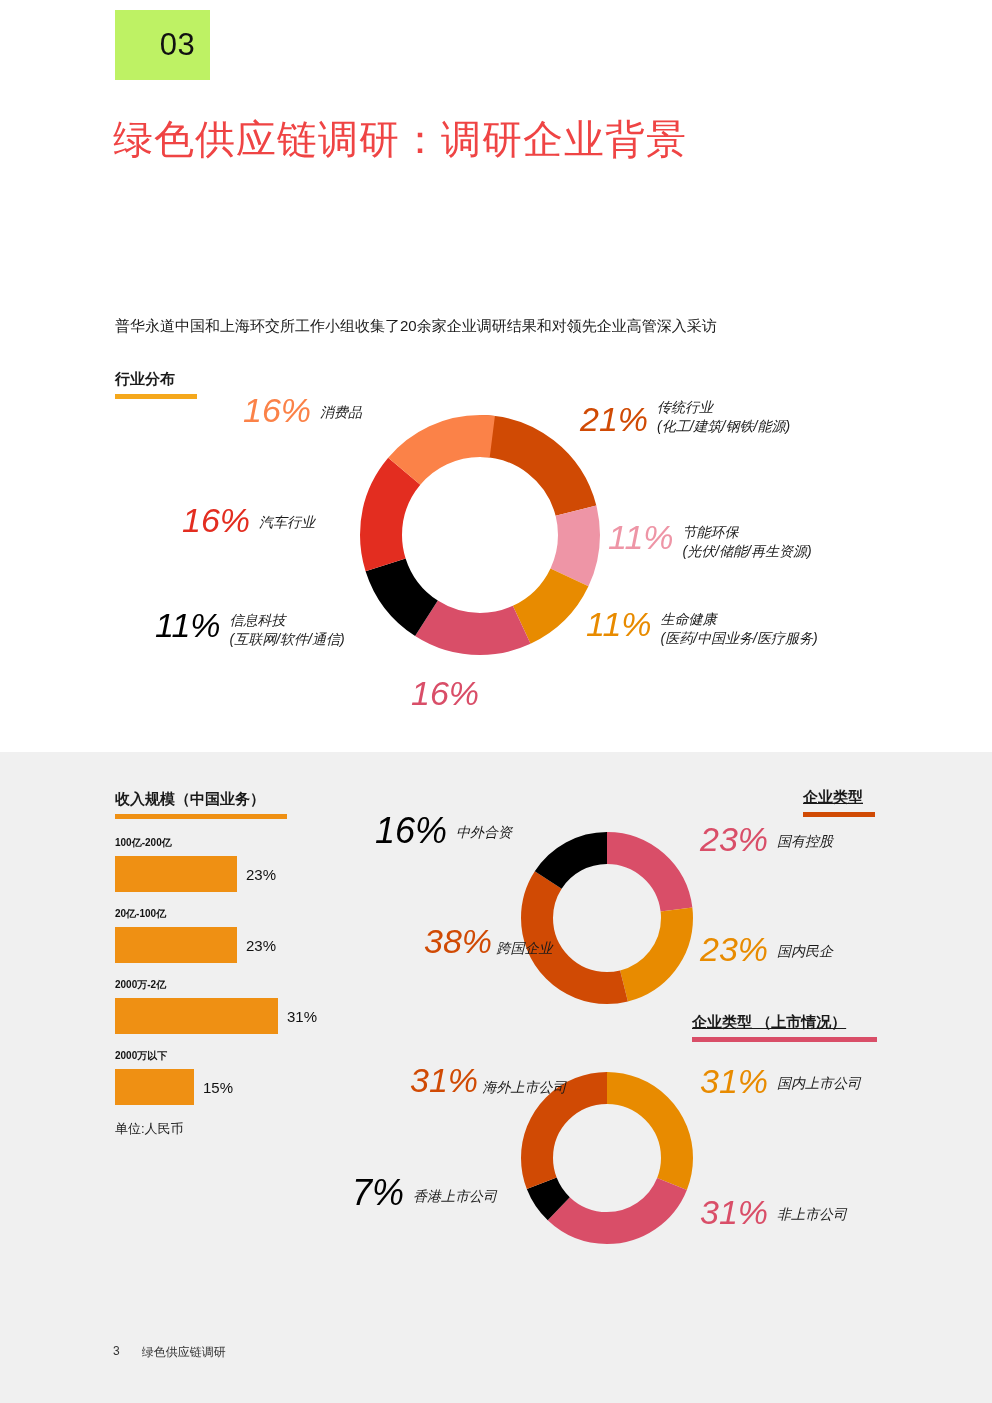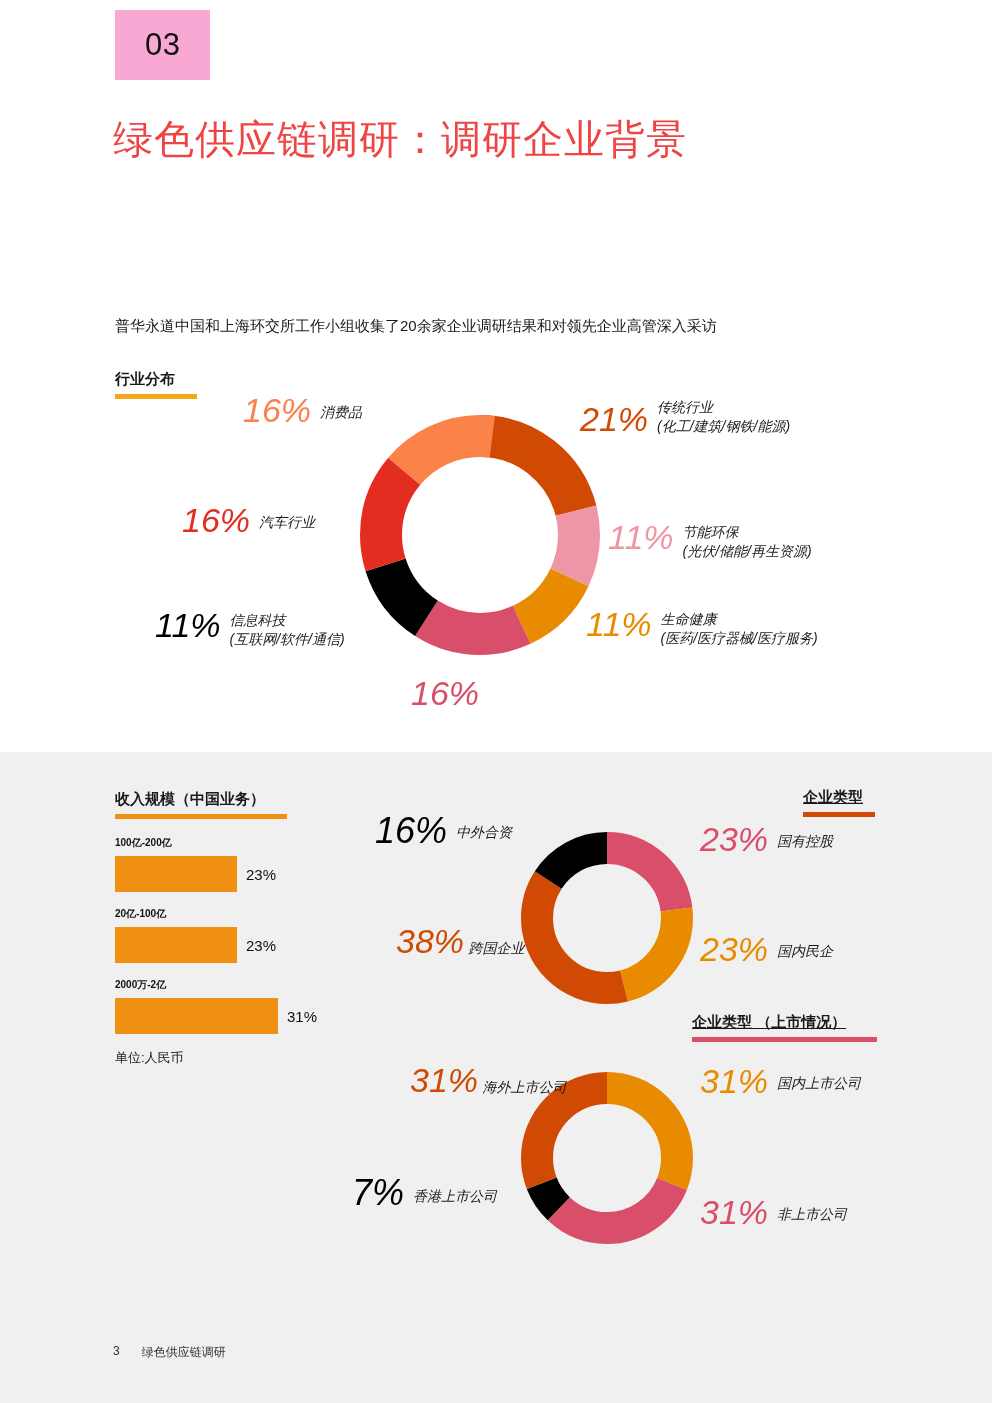--- a/index.html
+++ b/index.html
@@ -9,22 +9,22 @@
     font-family:"Liberation Sans","DejaVu Sans",sans-serif;
     color:#1a1a1a;
   }
   .grey-panel{
     position:absolute;left:0;top:752px;width:992px;height:651px;
     background:#f0f0f0;
   }
   
   .num-badge{
     position:absolute;left:115px;top:10px;width:95px;height:70px;
-    background:#f9a8d4;
-    display:flex;align-items:center;justify-content:flex-start;
+    background:#bef264;
+    display:flex;align-items:center;justify-content:center;
   }
   .num-badge span{
     font-size:31px;color:#111;padding-left:30px;letter-spacing:0.5px;
   }
   .page-title{
     position:absolute;left:113px;top:112px;width:820px;
     font-family:"DejaVu Serif","Liberation Serif",serif;
     font-size:40px;font-weight:400;color:#ef4444;letter-spacing:1px;
     white-space:nowrap;
   }
@@ -111,21 +111,21 @@
   <span class="txt">
     <span>节能环保</span><br>
     <span>(光伏/储能/再生资源)</span>
   </span>
 </div>
 
 <div class="lab" style="left:586px;top:607px;">
   <span class="pct" style="color:#E88B00;">11%</span>
   <span class="txt">
     <span>生命健康</span><br>
-    <span>(医药/医疗器械/医疗服务)</span>
+    <span>(医药/中国业务/医疗服务)</span>
   </span>
 </div>
 
 <div class="lab" style="left:411px;top:676px;">
   <span class="pct" style="color:#D94E68;">16%</span>
 </div>
 
 <div class="lab" style="left:155px;top:608px;">
   <span class="pct" style="color:#000000;">11%</span>
   <span class="txt">
@@ -162,20 +162,27 @@
     <div class="bar-line">
       <div class="bar-fill" style="width:122px;"></div>
       <div class="bar-val">23%</div>
     </div>
   </div>
   <div class="bar-row">
     <div class="bar-name">2000万-2亿</div>
     <div class="bar-line">
       <div class="bar-fill" style="width:163px;"></div>
       <div class="bar-val">31%</div>
+    </div>
+  </div>
+  <div class="bar-row">
+    <div class="bar-name">2000万以下</div>
+    <div class="bar-line">
+      <div class="bar-fill" style="width:79px;"></div>
+      <div class="bar-val">15%</div>
     </div>
   </div>
   <div class="bar-unit">单位:人民币</div>
 </div>
 
 <div class="sec-head" style="left:803px;top:788px;">
   <span class="lbl" style="text-decoration:underline;">企业类型</span>
   <span class="rule" style="width:72px;background:#D04A04;"></span>
 </div>
 
@@ -194,21 +201,21 @@
 <div class="lab" style="left:700px;top:822px;">
   <span class="pct" style="color:#D94E68;">23%</span>
   <span class="txt" style="margin-top:10px;">国有控股</span>
 </div>
 
 <div class="lab" style="left:700px;top:932px;">
   <span class="pct" style="color:#E88B00;">23%</span>
   <span class="txt" style="margin-top:10px;">国内民企</span>
 </div>
 
-<div class="lab stack" style="left:396px;top:924px;text-align:center;">
+<div class="lab stack" style="left:424px;top:924px;text-align:center;">
   <span class="pct" style="color:#D04A04;">38%</span>
   <span class="txt">跨国企业</span>
 </div>
 
 <div class="lab" style="left:375px;top:813px;">
   <span class="pct" style="color:#000000;font-size:36px;">16%</span>
   <span class="txt" style="margin-top:10px;">中外合资</span>
 </div>
 
 <div class="sec-head" style="left:692px;top:1013px;">

